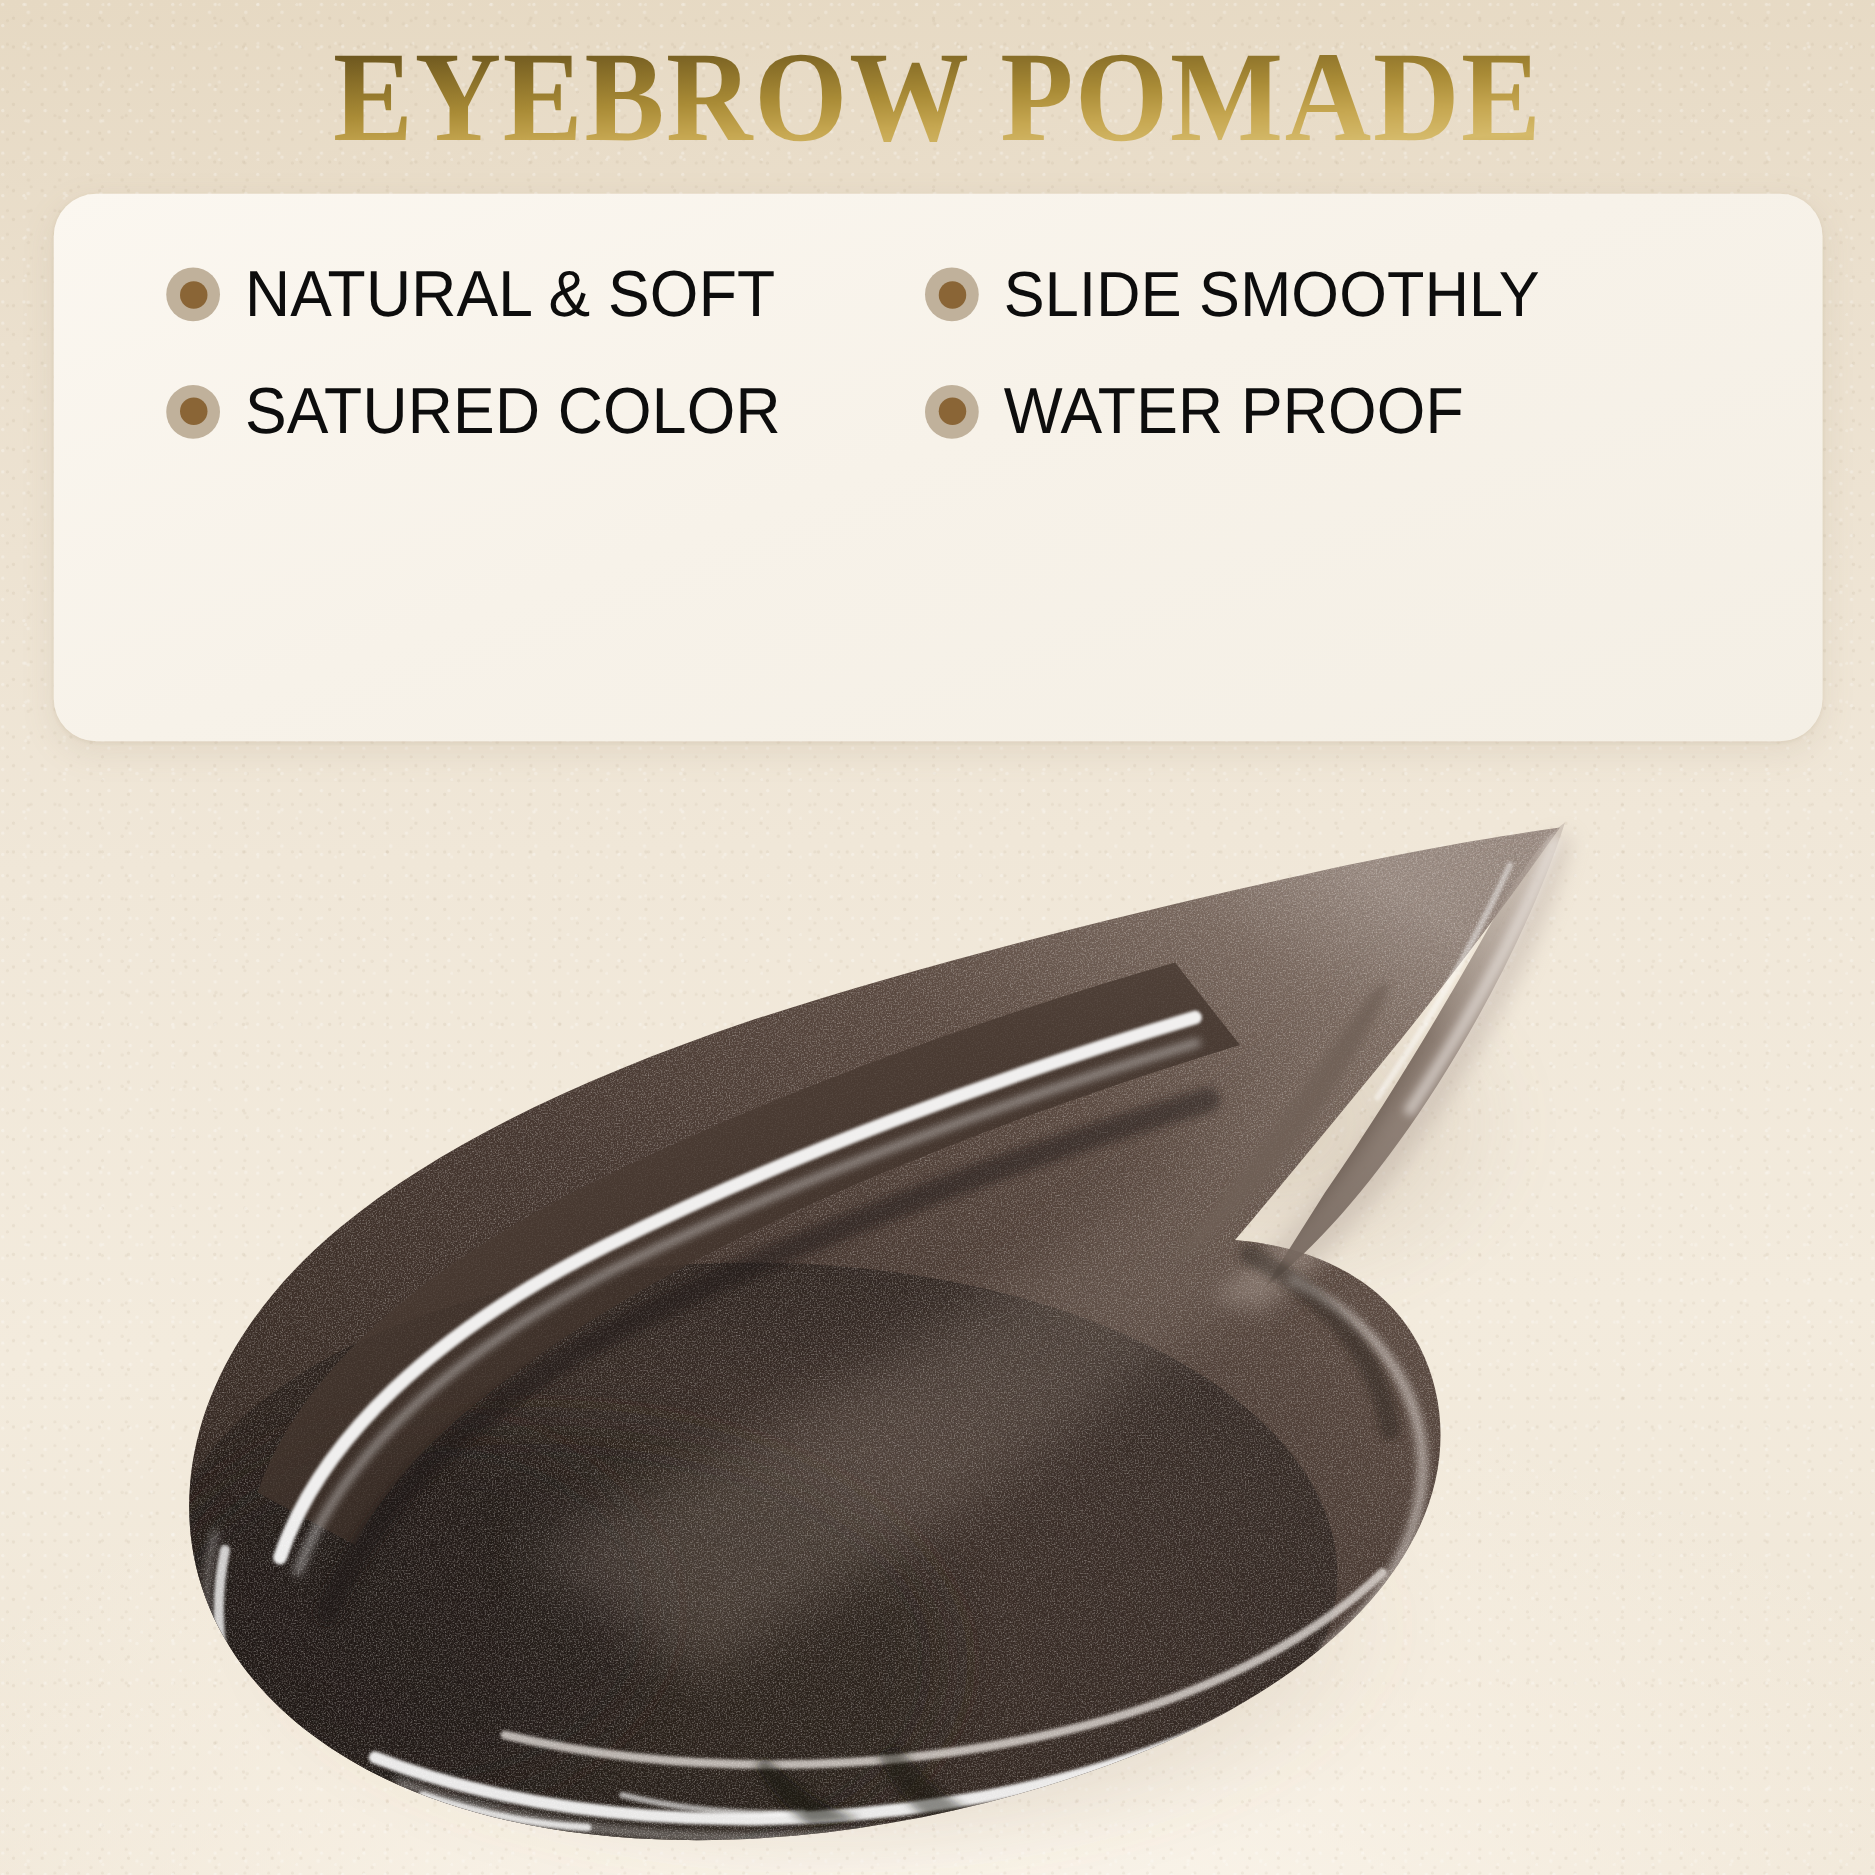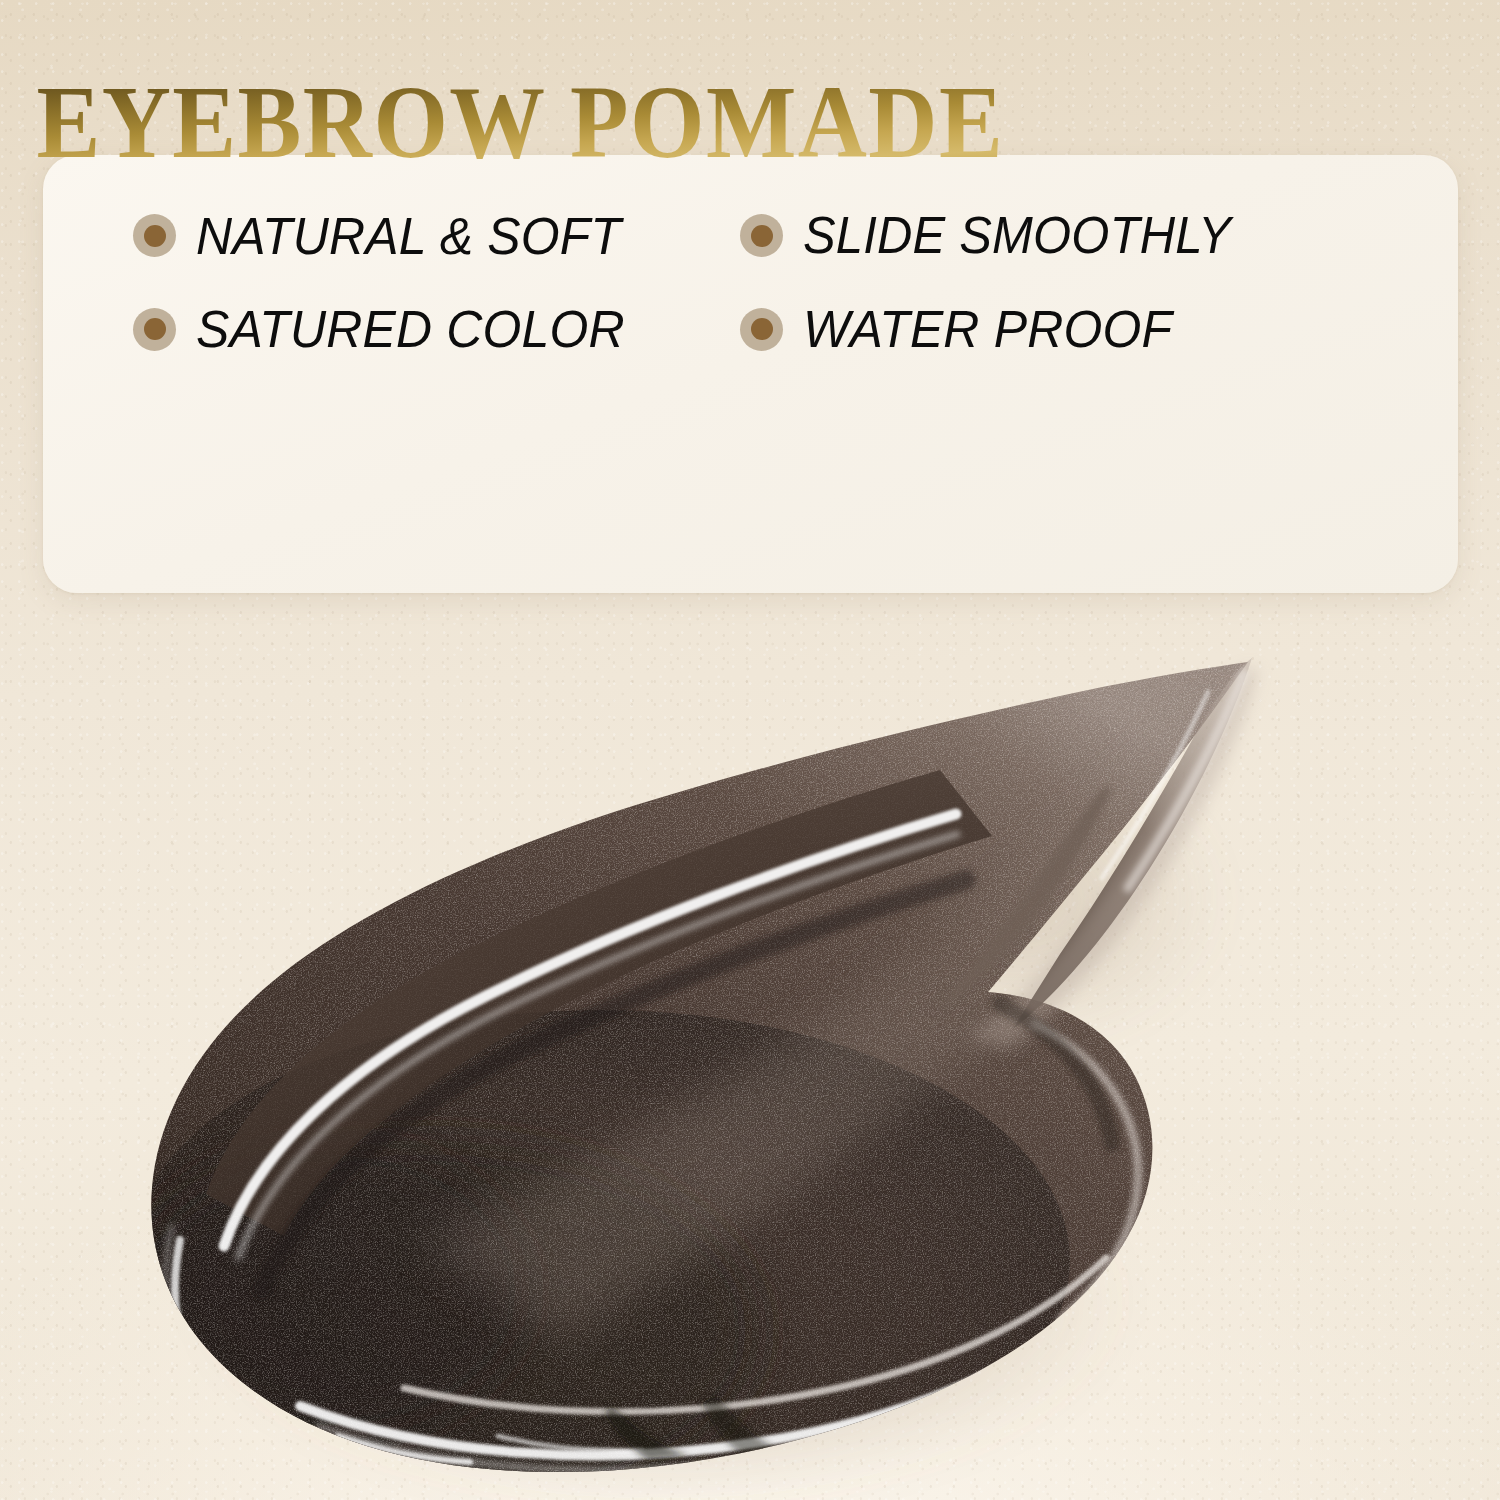--- a/index.html
+++ b/index.html
@@ -39,22 +39,22 @@
       radial-gradient(circle at 91% 76%, rgba(160,140,110,.16) 0 1px, transparent 1.7px);
     background-size: 17px 17px, 23px 23px, 29px 29px, 19px 19px, 31px 31px, 25px 25px;
   }
 
   
   #title-wrap {
     position: absolute;
     top: 24px;
     left: 0;
     width: 1500px;
+    text-align: center;
     z-index: 5;
-    margin-top: 44px;
   }
   #product-title {
     display: inline-block;
     font-family: "Liberation Serif", "DejaVu Serif", serif;
     font-weight: bold;
     font-size: 103px;
     line-height: 1.06;
     letter-spacing: 1.5px;
     transform: scaleX(0.93);
     transform-origin: 50% 50%;
@@ -87,21 +87,20 @@
   }
   #feature-grid {
     position: absolute;
     inset: 0;
     padding: 34px 4px 30px 90px;
     box-sizing: border-box;
     display: grid;
     grid-template-columns: 607px 1fr;
     grid-template-rows: repeat(4, 1fr);
     align-items: center;
-    font-style: italic;
   }
   .feature-item {
     display: flex;
     align-items: center;
     gap: 20px;
   }
   .bullet {
     flex: 0 0 auto;
     width: 43px;
     height: 43px;

